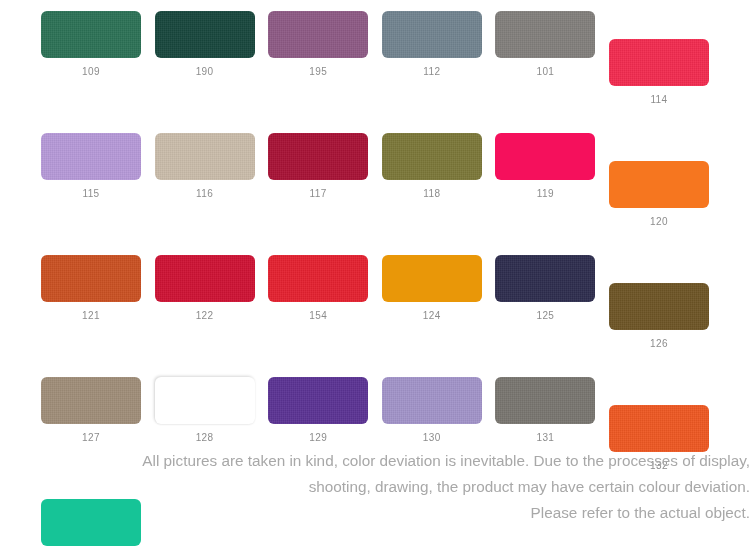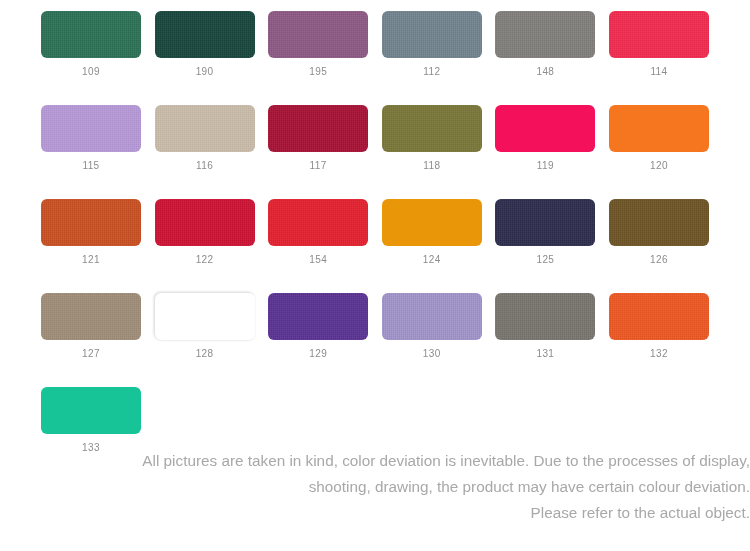--- a/index.html
+++ b/index.html
@@ -33,20 +33,21 @@
   .swatch-cell {
     width: 100px;
     margin-right: 13.6px;
     margin-bottom: 28px;
     display: flex;
     flex-direction: column;
     align-items: center;
   }
   .swatch-cell:nth-child(6n) {
     margin-right: 0;
+    margin-top: 28px;
   }
   .swatch-chip {
     width: 100px;
     height: 47px;
     border-radius: 6px;
     position: relative;
     background-repeat: no-repeat;
   }
   
   .swatch-chip::after {
@@ -113,21 +114,21 @@
       <div class="swatch-cell">
         <div class="swatch-chip" style="background: rgb(142, 90, 133);"></div>
         <div class="swatch-label">195</div>
       </div>
       <div class="swatch-cell">
         <div class="swatch-chip" style="background: rgb(114, 132, 144);"></div>
         <div class="swatch-label">112</div>
       </div>
       <div class="swatch-cell">
         <div class="swatch-chip" style="background: rgb(130, 127, 124);"></div>
-        <div class="swatch-label">148</div>
+        <div class="swatch-label">101</div>
       </div>
       <div class="swatch-cell">
         <div class="swatch-chip" style="background: rgb(243, 43, 80);"></div>
         <div class="swatch-label">114</div>
       </div>
       <div class="swatch-cell">
         <div class="swatch-chip" style="background: rgb(183, 154, 217);"></div>
         <div class="swatch-label">115</div>
       </div>
       <div class="swatch-cell">

